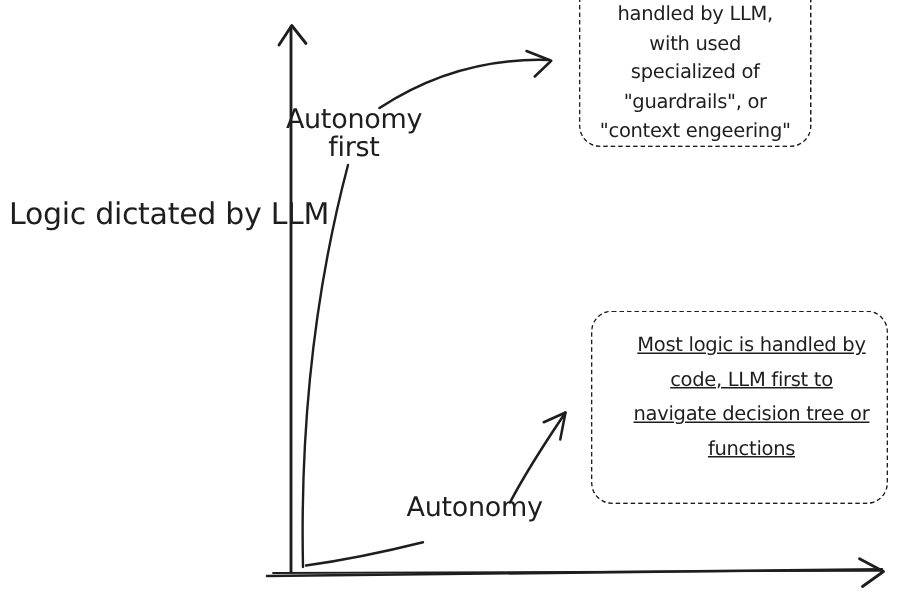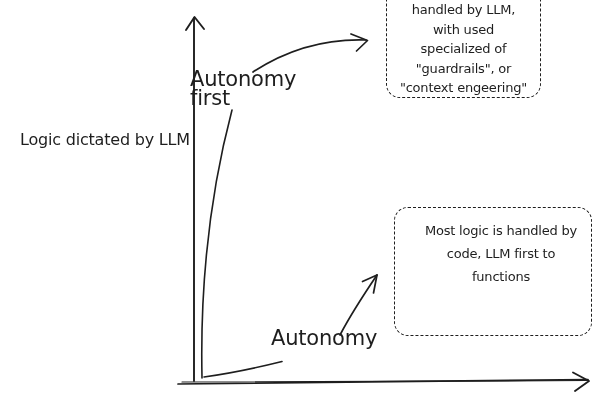--- a/index.html
+++ b/index.html
@@ -9,26 +9,27 @@
     width: 600px;
     height: 400px;
     overflow: hidden;
     background: var(--bg);
     font-family: "DejaVu Sans", "Liberation Sans", sans-serif;
     color: var(--ink);
   }
   .stage svg { position: absolute; left: 0; top: 0; }
   .label { position: absolute; white-space: nowrap; }
   .y-axis-label {
-    left: 20px; top: 130px;
-    font-size: 16px; letter-spacing: -0.2px;
+    left: 6px; top: 130px;
+    font-size: 20px; letter-spacing: -0.2px;
   }
   .curve-label {
     position: absolute;
-    font-size: 21px;
+    text-align: center;
+    font-size: 18px;
     line-height: 19px;
     letter-spacing: -0.2px;
   }
   .curve-label.first { left: 190px; top: 70px; width: 92px; }
   .curve-label.last  { left: 271px; top: 329px; width: 90px; }
   .callout {
     position: absolute;
     box-sizing: border-box;
     border: 1.6px dashed var(--ink);
     border-radius: 14px;
@@ -40,20 +41,21 @@
     left: 386px; top: -31px;
     width: 155px; height: 129px;
     padding: 30px 4px 4px 4px;
     line-height: 19.5px;
   }
   .callout.bottom {
     left: 394px; top: 207px;
     width: 198px; height: 129px;
     padding: 11px 4px 4px 20px;
     line-height: 23px;
+    text-decoration: underline;
   }
   .callout .line { white-space: nowrap; }
 </style>
 </head>
 <body>
 
 <div class="stage">
 
   <svg width="600" height="400" viewBox="0 0 600 400">
 
@@ -90,16 +92,17 @@
     <div class="line">handled by LLM,</div>
     <div class="line">with used</div>
     <div class="line">specialized of</div>
     <div class="line">"guardrails", or</div>
     <div class="line">"context engeering"</div>
   </div>
 
   <div class="callout bottom">
     <div class="line">Most logic is handled by</div>
     <div class="line">code, LLM first to</div>
+    <div class="line">navigate decision tree or</div>
     <div class="line">functions</div>
   </div>
 
 </div>
 
 </body></html>

